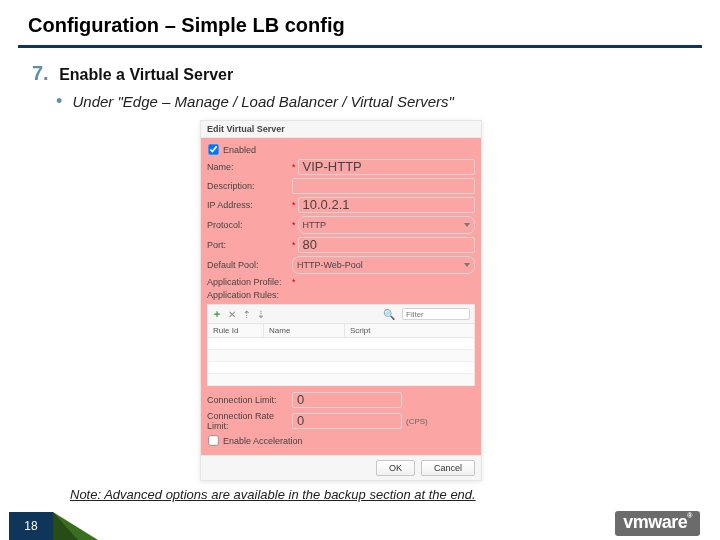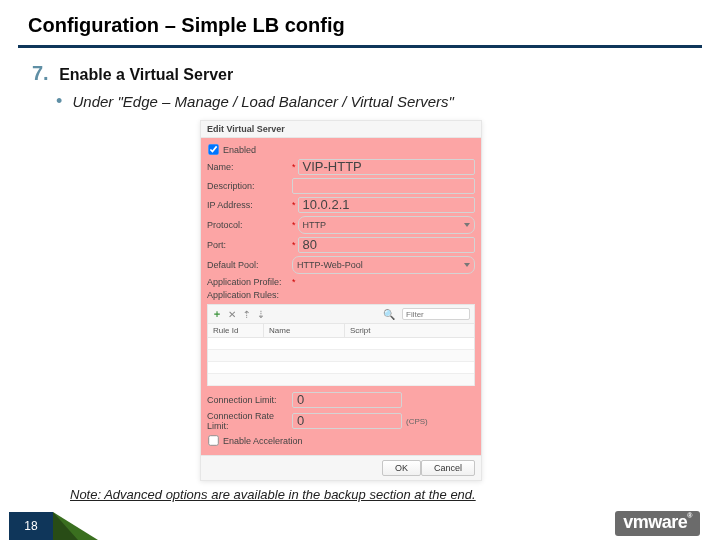--- a/index.html
+++ b/index.html
@@ -167,20 +167,21 @@
     height: 11px;
     border-bottom: 1px solid #eee;
     background: #fff;
   }
   .rule-row.alt { background: #fafafa; }
   .dlg-footer {
     background: #f6f6f6;
     border-top: 1px solid #e6e6e6;
     display: flex;
     justify-content: flex-end;
+    gap: 6px;
     padding: 4px 6px;
   }
   .btn {
     font-size: 9px;
     border: 1px solid #c6c6c6;
     background: linear-gradient(#fff,#f1f1f1);
     border-radius: 2px;
     padding: 2px 12px;
     color: #333;
   }

